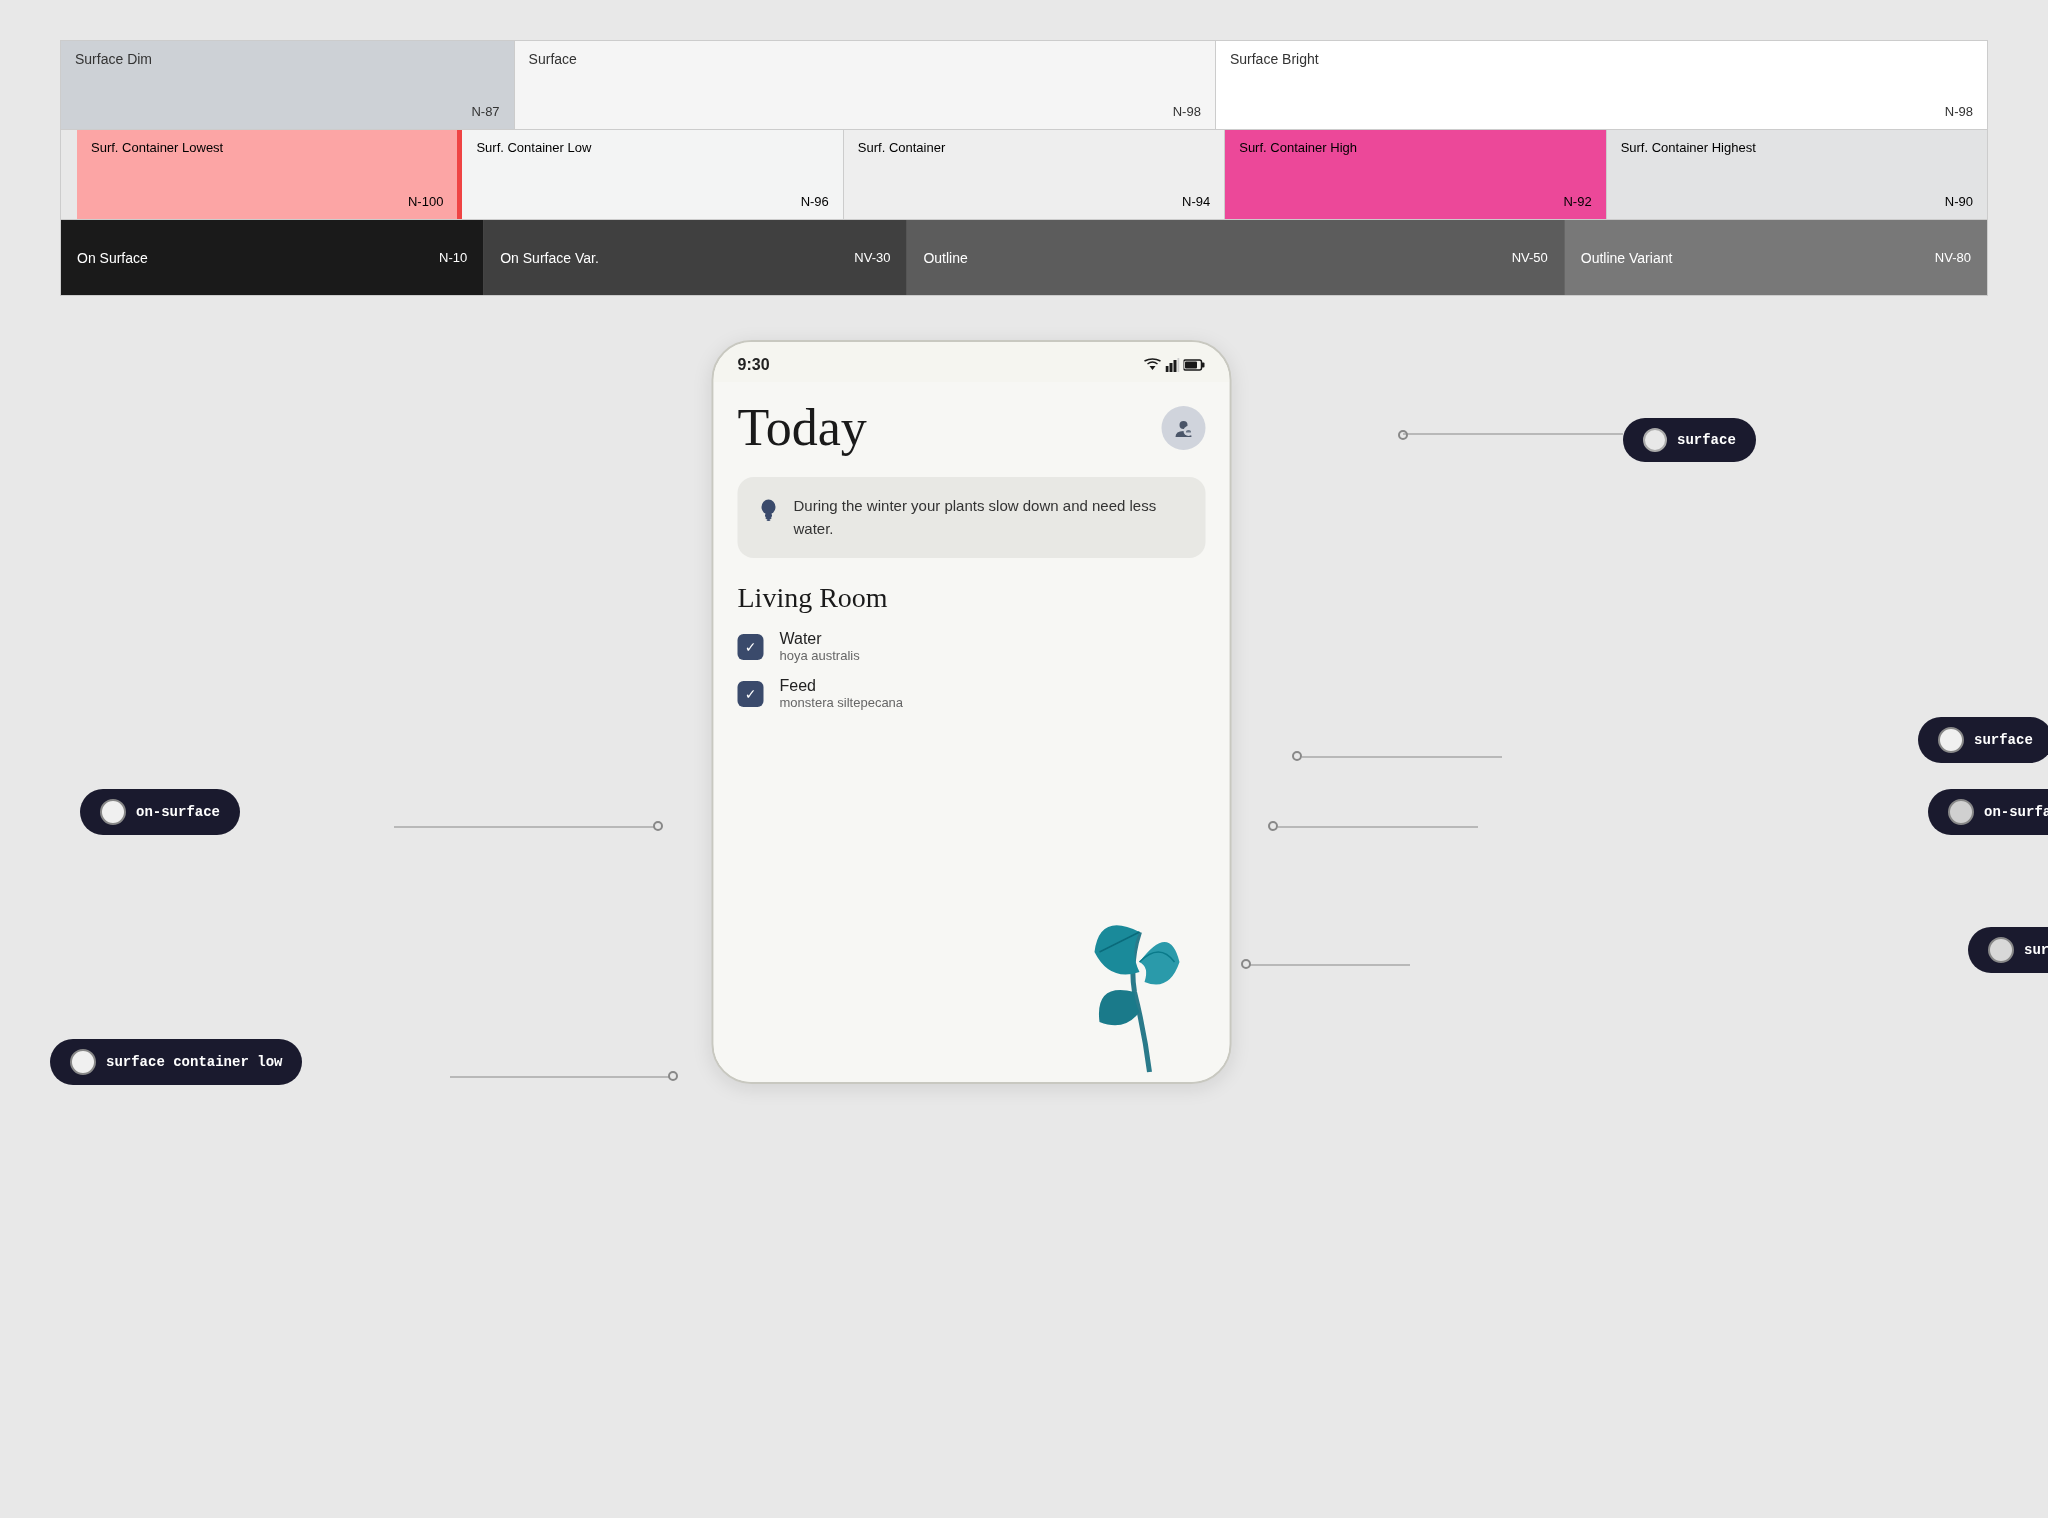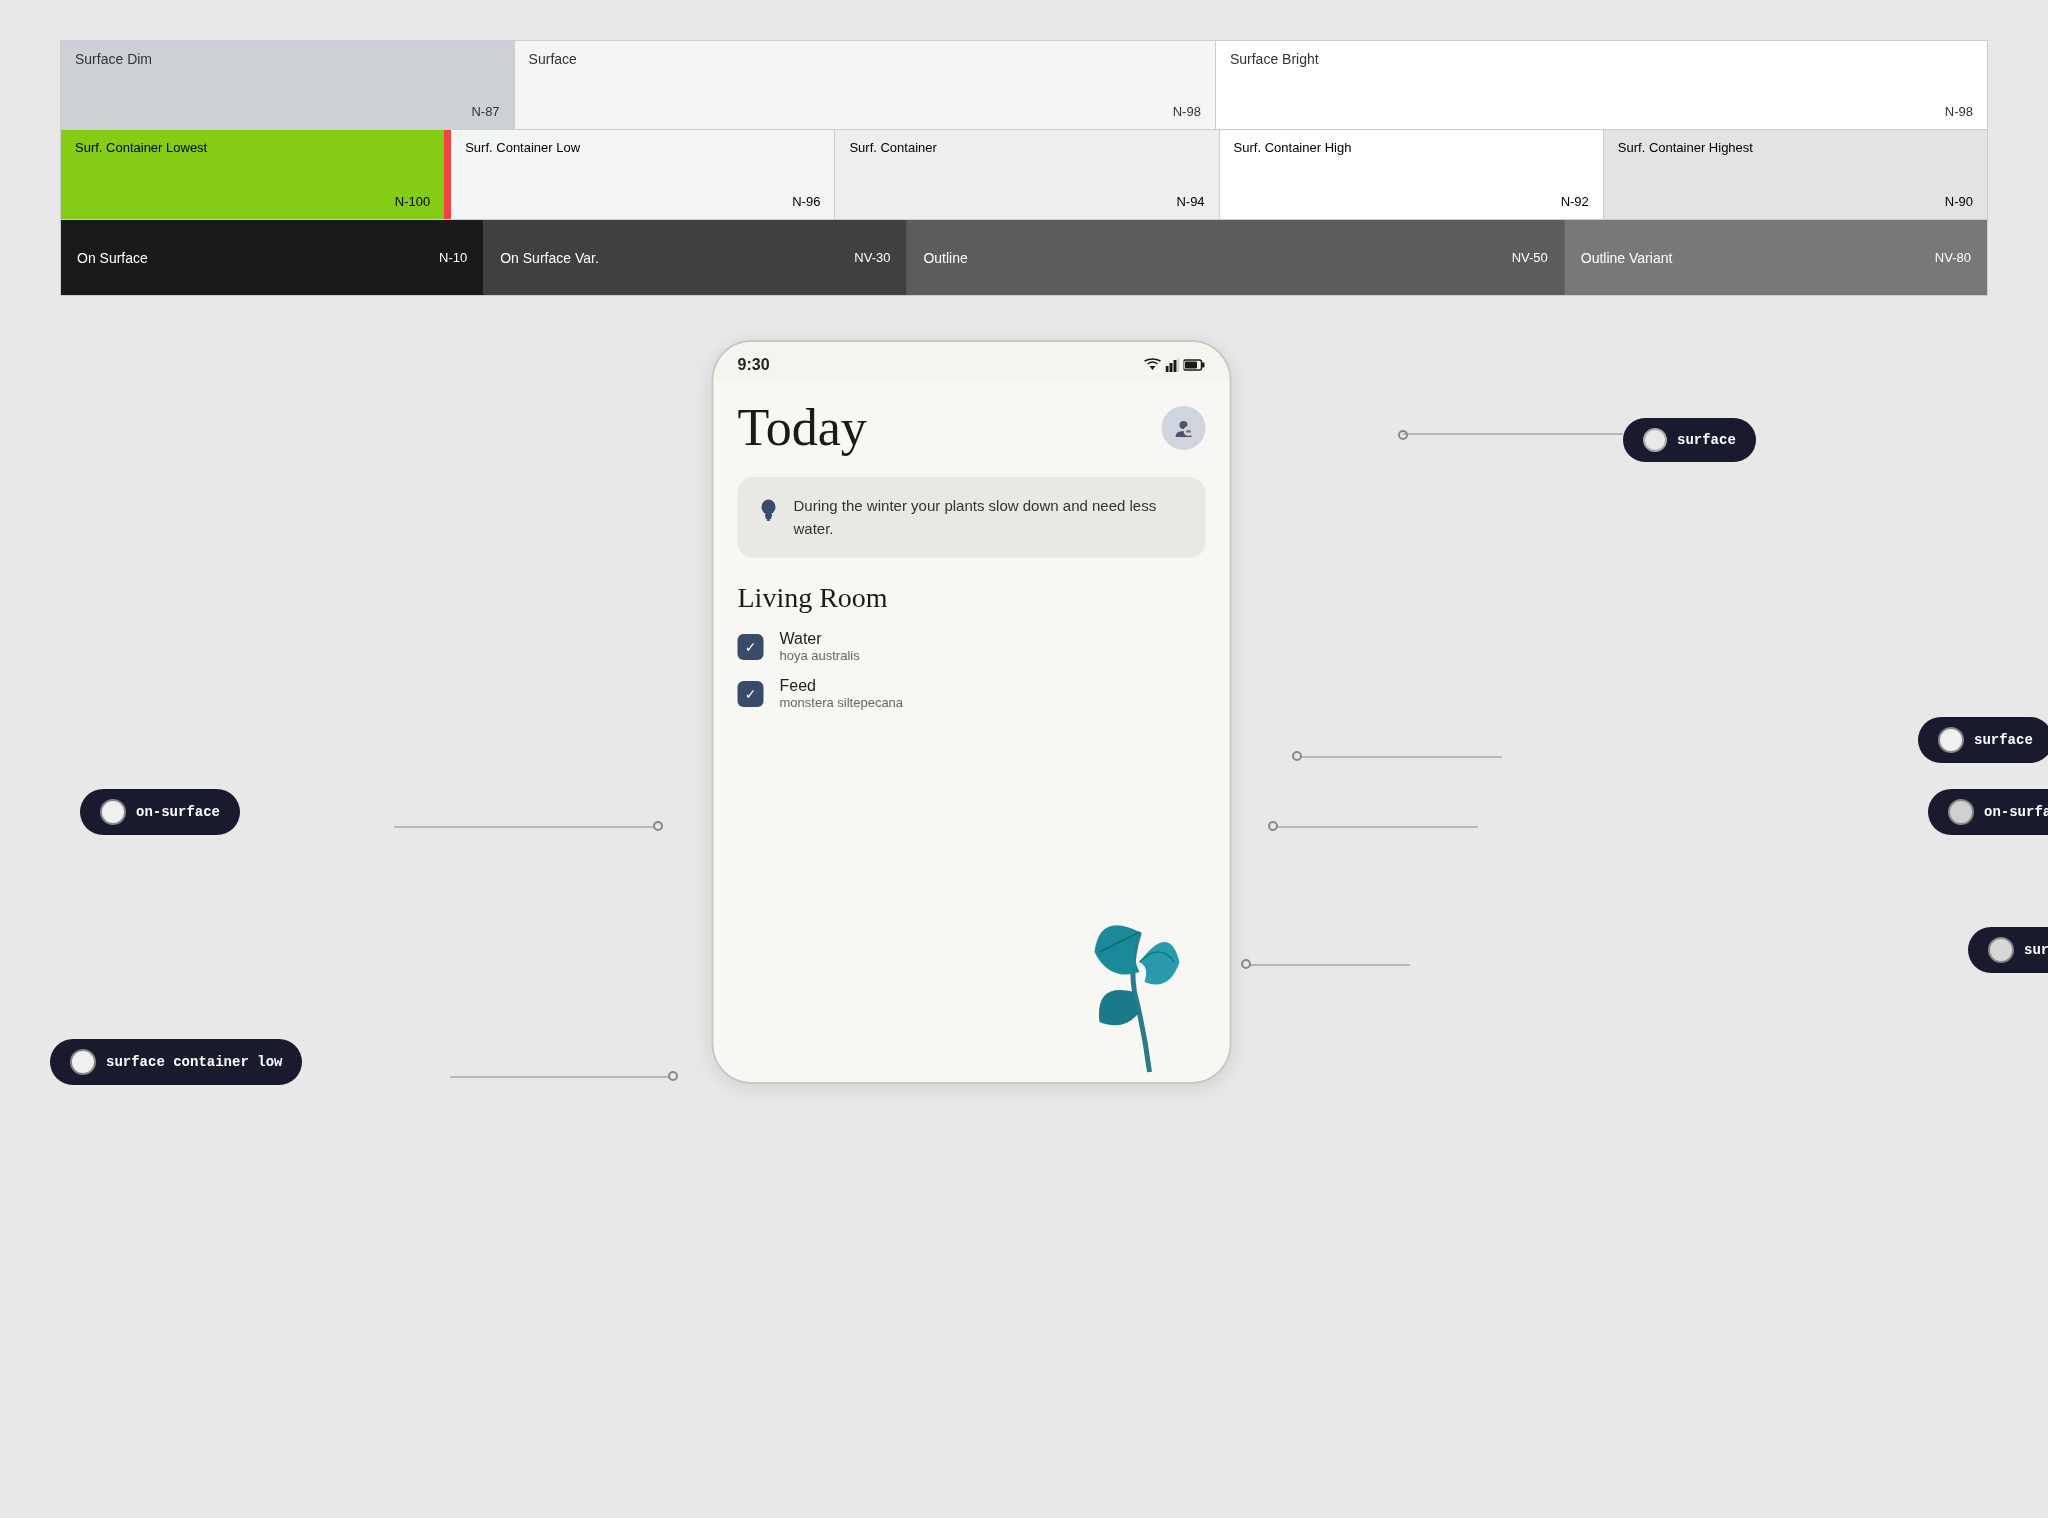--- a/index.html
+++ b/index.html
@@ -255,33 +255,33 @@
       <span class="swatch-label">Surface</span>
       <span class="swatch-value">N-98</span>
     </div>
     <div class="swatch swatch-bright" style="flex:4.2; background:#ffffff;">
       <span class="swatch-label">Surface Bright</span>
       <span class="swatch-value">N-98</span>
     </div>
   </div>
 
   <div class="swatch-row swatch-row-2">
-    <div class="swatch" style="background:#84cc16; border-right:7px solid #ef4444;">
+    <div class="swatch" style="background:#fca5a5; border-right:5px solid #ef4444;margin-left:16px;">
       <span class="swatch-label" style="font-size:13px;">Surf. Container Lowest</span>
       <span class="swatch-value">N-100</span>
     </div>
     <div class="swatch" style="background:#f3f4f4; border-right:1px solid #ccc;">
       <span class="swatch-label" style="font-size:13px;">Surf. Container Low</span>
       <span class="swatch-value">N-96</span>
     </div>
     <div class="swatch" style="background:#eeeeee; border-right:1px solid #ccc;">
       <span class="swatch-label" style="font-size:13px;">Surf. Container</span>
       <span class="swatch-value">N-94</span>
     </div>
-    <div class="swatch" style="background:#ffffff; border-right:1px solid #ccc;">
+    <div class="swatch" style="background:#ec4899; border-right:1px solid #ccc;">
       <span class="swatch-label" style="font-size:13px;">Surf. Container High</span>
       <span class="swatch-value">N-92</span>
     </div>
     <div class="swatch" style="background:#e2e3e4;">
       <span class="swatch-label" style="font-size:13px;">Surf. Container Highest</span>
       <span class="swatch-value">N-90</span>
     </div>
   </div>
 
   <div class="swatch-row swatch-row-3">

